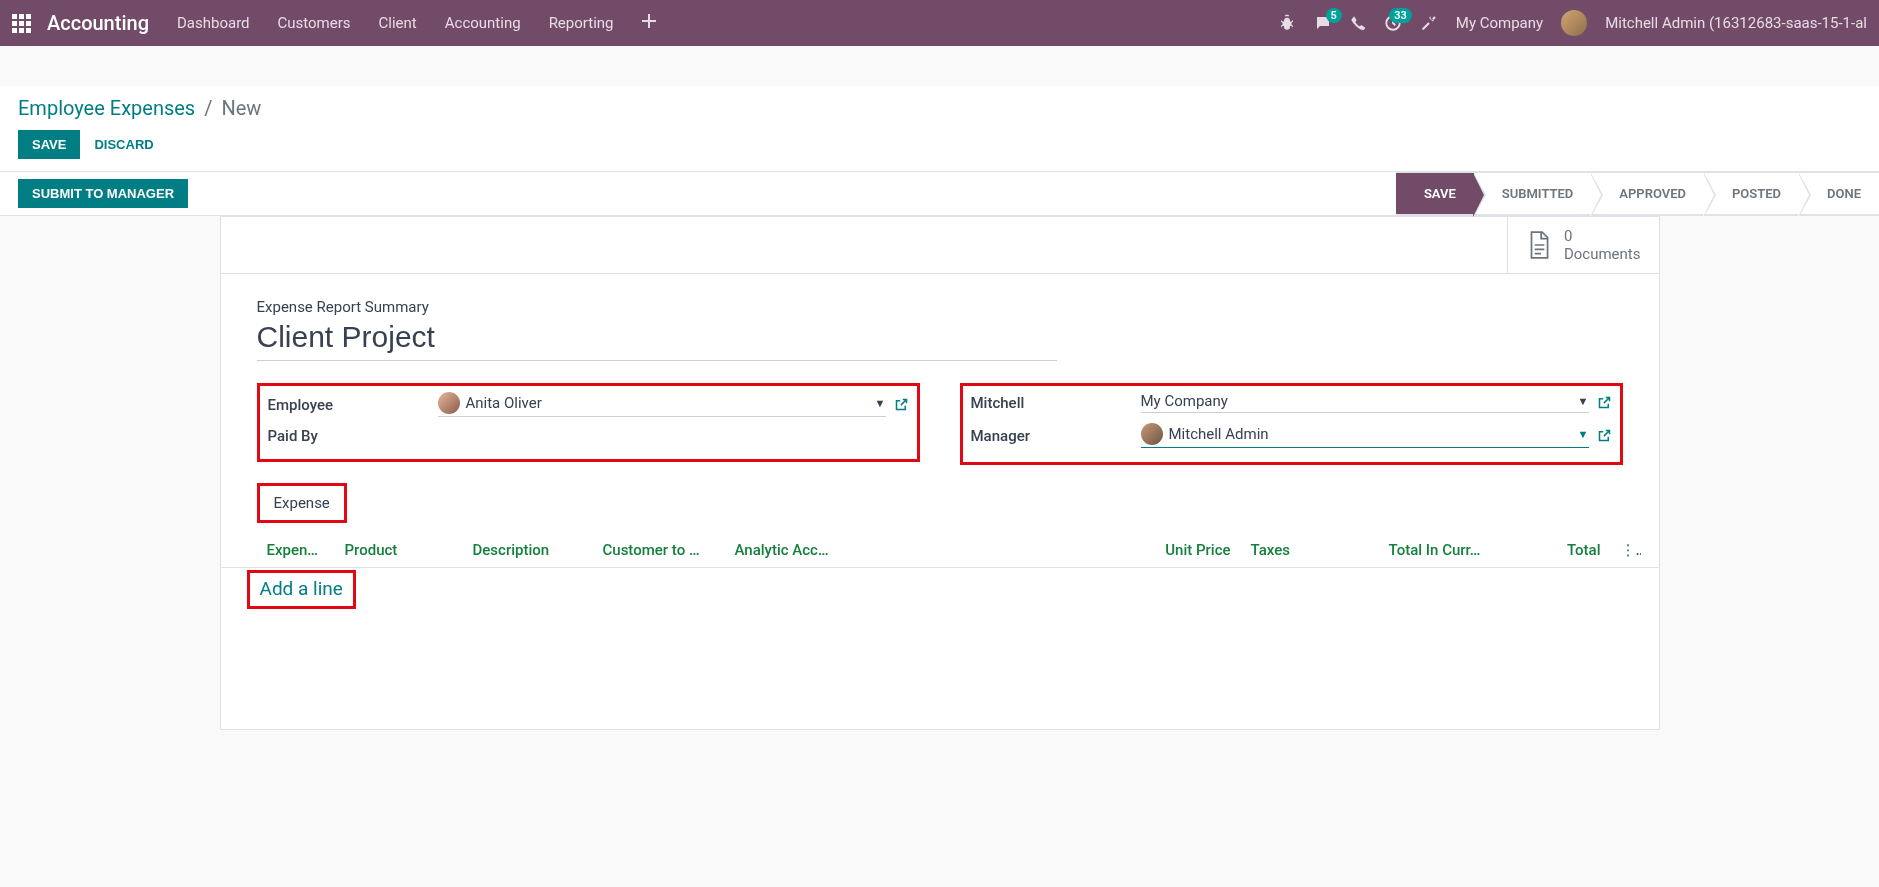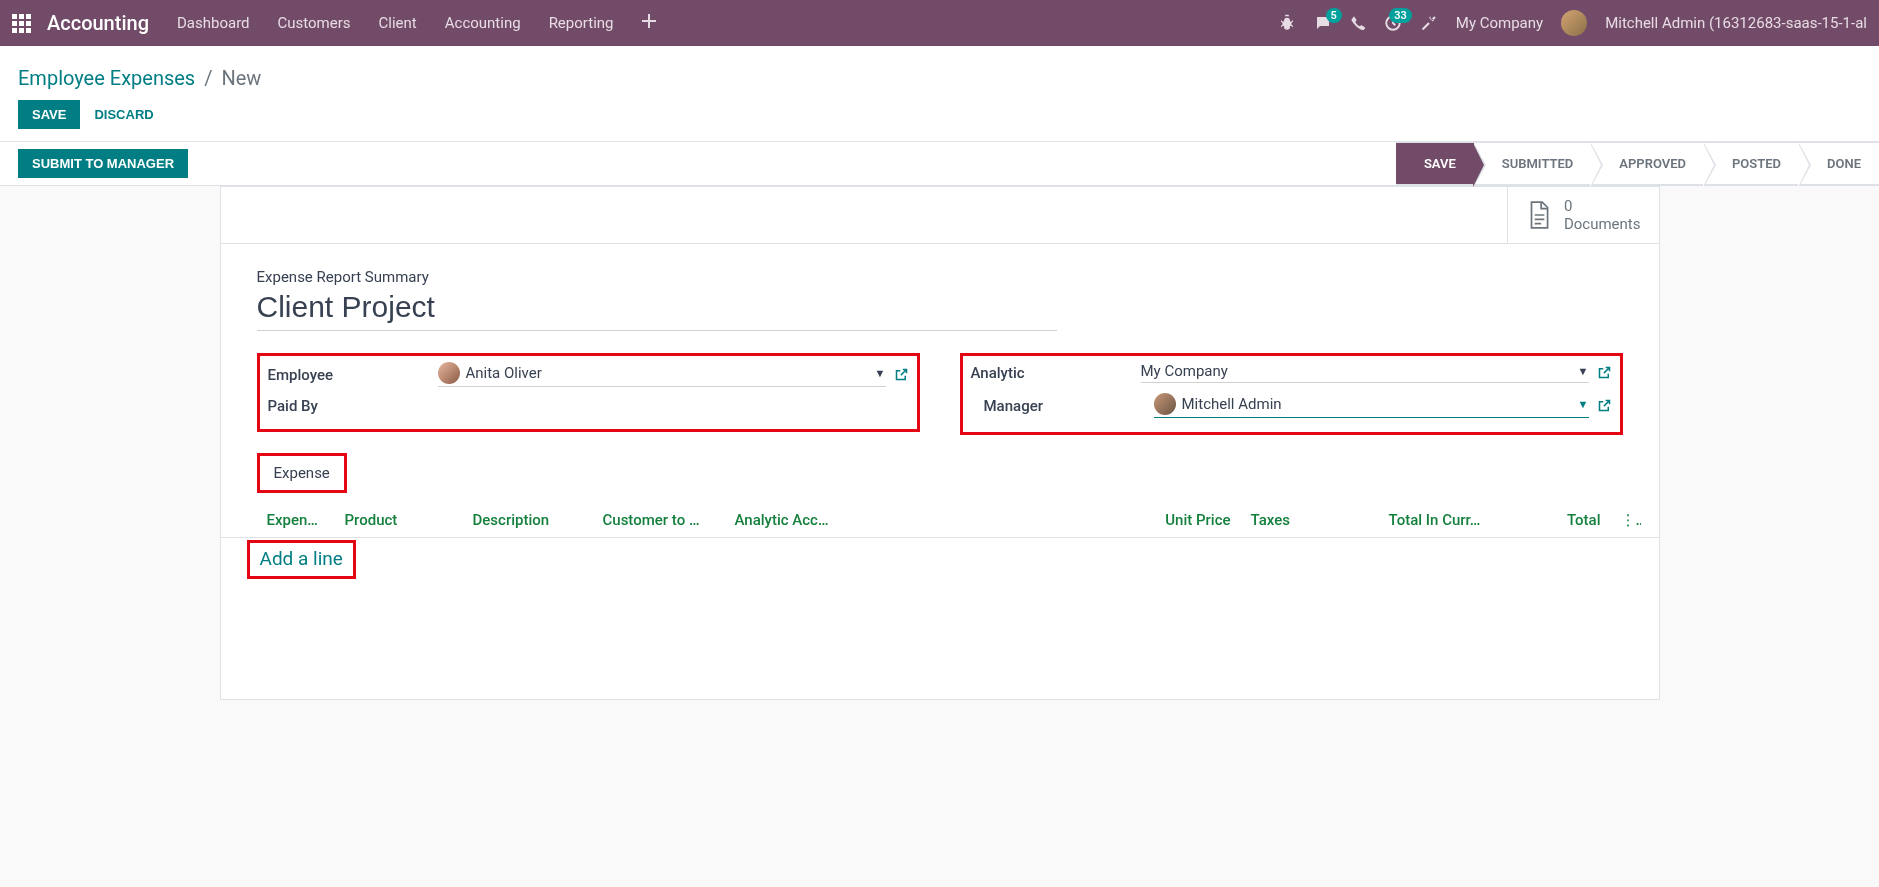--- a/index.html
+++ b/index.html
@@ -11,21 +11,21 @@
   .apps-icon span { background: #fff; width:5px; height:5px; }
   .brand { font-size: 20px; font-weight: 500; margin-right: 28px; }
   .nav-items { display: flex; gap: 28px; }
   .nav-item { cursor: pointer; color: #e8dce4; }
   .nav-right { margin-left: auto; display: flex; align-items: center; gap: 18px; }
   .nav-icon { position: relative; cursor: pointer; display:flex; align-items:center; }
   .badge { position: absolute; top:-6px; right:-10px; background:#00a09d; color:#fff; border-radius:10px; font-size:11px; padding:1px 5px; font-weight:600; }
   .avatar { width:26px; height:26px; border-radius:50%; background: linear-gradient(135deg,#d4a574,#8b6f47); display:inline-block; }
   
   
-  .subhead { background:#fff; padding: 20px 18px 12px; border-bottom:1px solid #dee2e6; }
+  .subhead { background:#fff; padding: 10px 18px 12px; border-bottom:1px solid #dee2e6;margin-top:40px; }
   .breadcrumb { font-size: 20px; margin-bottom: 10px; }
   .breadcrumb a { color:#017e84; text-decoration:none; }
   .breadcrumb .sep { color:#6c757d; margin:0 4px; }
   .breadcrumb .current { color:#6c757d; }
   .actions { display:flex; gap:14px; align-items:center; }
   .btn-primary { background:#017e84; color:#fff; border:none; padding:7px 14px; font-weight:600; cursor:pointer; font-size:13px; }
   .btn-link { color:#017e84; background:none; border:none; font-weight:600; cursor:pointer; font-size:13px; }
   
   
   .statusrow { background:#fff; display:flex; align-items:center; border-bottom:1px solid #dee2e6; padding: 0 0 0 18px; height:44px; }
@@ -200,32 +200,32 @@
             </div>
             <div class="field-line" style="margin-bottom:0;">
               <div class="field-label">Paid By</div>
             </div>
           </div>
         </div>
 
         <div class="fields-col">
           <div class="hlbox">
             <div class="field-line">
-              <div class="field-label">Analytic</div>
+              <div class="field-label">Mitchell</div>
               <div class="field-value">
                 <span class="field-text">My Company</span>
                 <span class="caret">▼</span>
               </div>
               <span class="ext-link">
                 <svg width="15" height="15" viewBox="0 0 24 24" fill="none" stroke="#017e84" stroke-width="2.4">
                     <path d="M14 4h6v6M20 4l-9 9M18 14v6H4V6h6"></path>
                   </svg>
               </span>
             </div>
-            <div class="field-line" style="margin-bottom:0;margin-left:13px;">
+            <div class="field-line" style="margin-bottom:0;">
               <div class="field-label">Manager</div>
               <div class="field-value teal">
                 <span class="mini-avatar"></span>
                 <span class="field-text">Mitchell Admin</span>
                 <span class="caret" style="color:#017e84;">▼</span>
               </div>
               <span class="ext-link">
                 <svg width="15" height="15" viewBox="0 0 24 24" fill="none" stroke="#017e84" stroke-width="2.4">
                     <path d="M14 4h6v6M20 4l-9 9M18 14v6H4V6h6"></path>
                   </svg>

